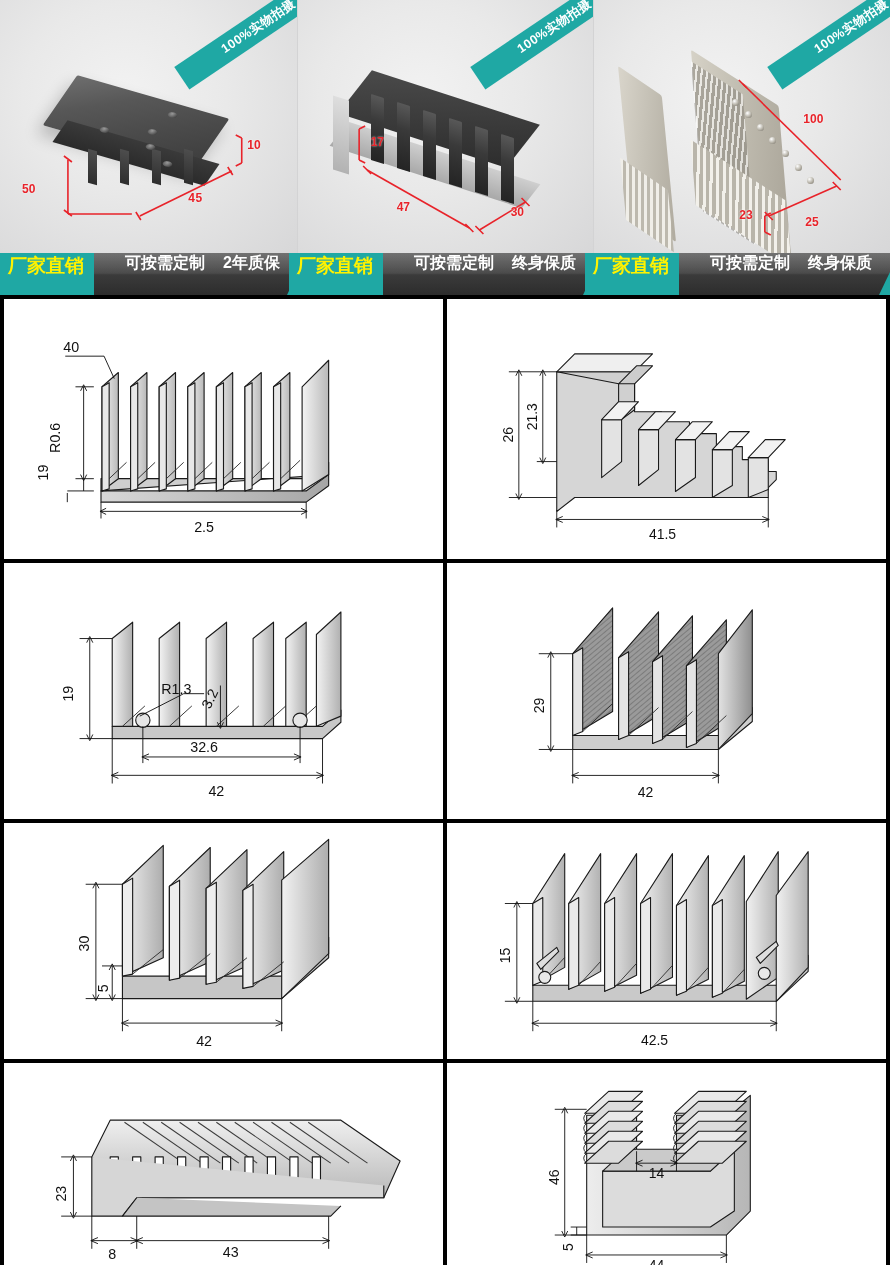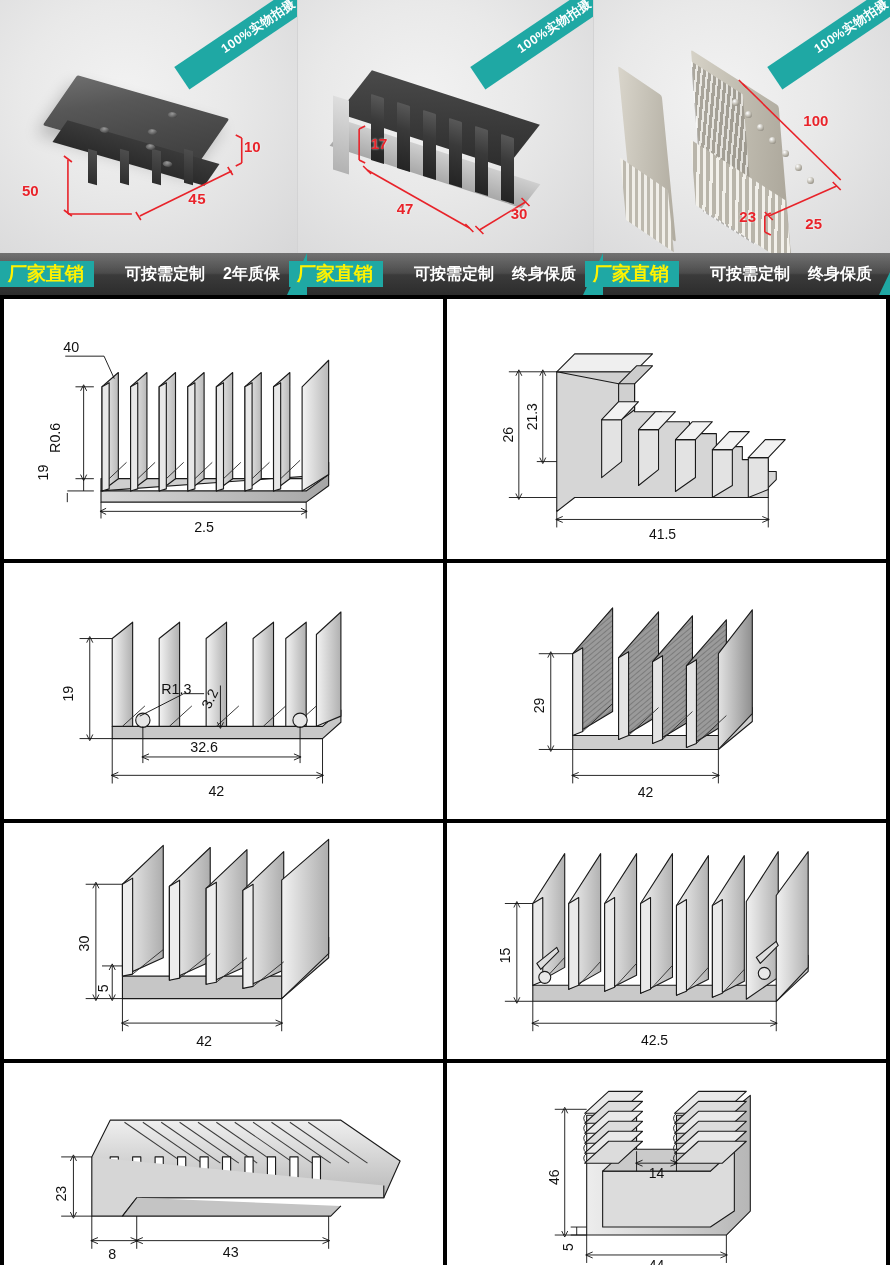--- a/index.html
+++ b/index.html
@@ -121,34 +121,34 @@
     width: 7px; height: 7px; border-radius: 50%;
     background: radial-gradient(circle at 35% 30%, #ffffff, #b6b2a7 55%, #6f6b62);
   }
 
   
   .dim-svg { position: absolute; inset: 0; width: 100%; height: 100%; pointer-events: none; }
   .dim-text {
     position: absolute;
     color: #e8232a;
     font-weight: bold;
-    font-size: 15px;
+    font-size: 12px;
     font-family: "Liberation Sans", sans-serif;
     text-shadow: 0 0 2px rgba(255,255,255,.9);
   }
 
   
   .promo {
     position: relative;
     width: 890px; height: 42px;
     display: flex;
     background: linear-gradient(180deg, #5a5a5a 0%, #4a4a4a 48%, #3b3b3b 52%, #2c2c2c 100%);
     overflow: hidden;
   }
-  .promo-seg { position: relative; display: flex; align-items: center; height: 100%; }
+  .promo-seg { position: relative; display: flex; height: 100%; }
   .promo-direct {
     background: #1fa8a4;
     color: #fff200;
     font-size: 19px; font-weight: bold;
     padding: 0 10px 0 8px;
     letter-spacing: 0px;
     z-index: 2;
   }
   .promo-direct::after {
     content: "";

